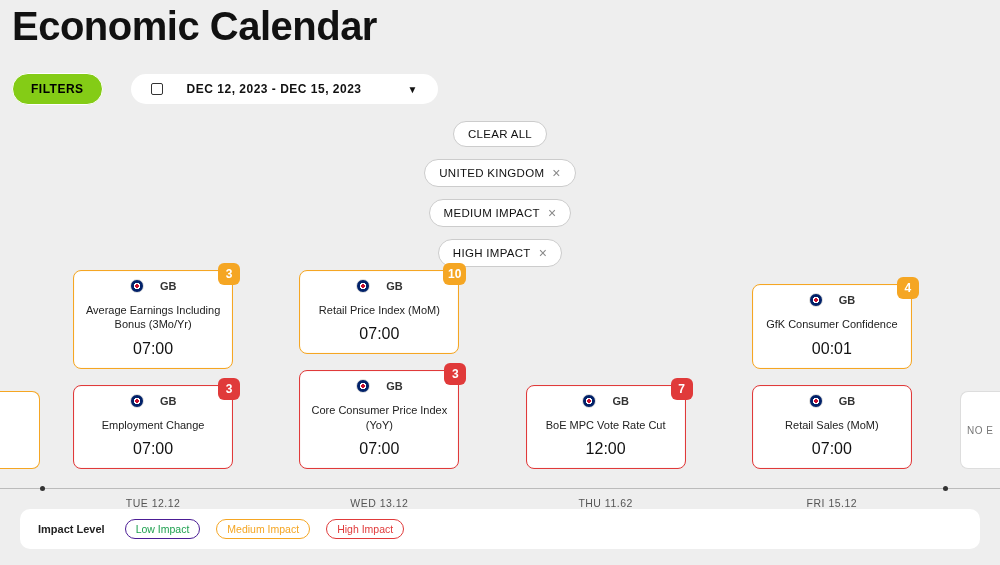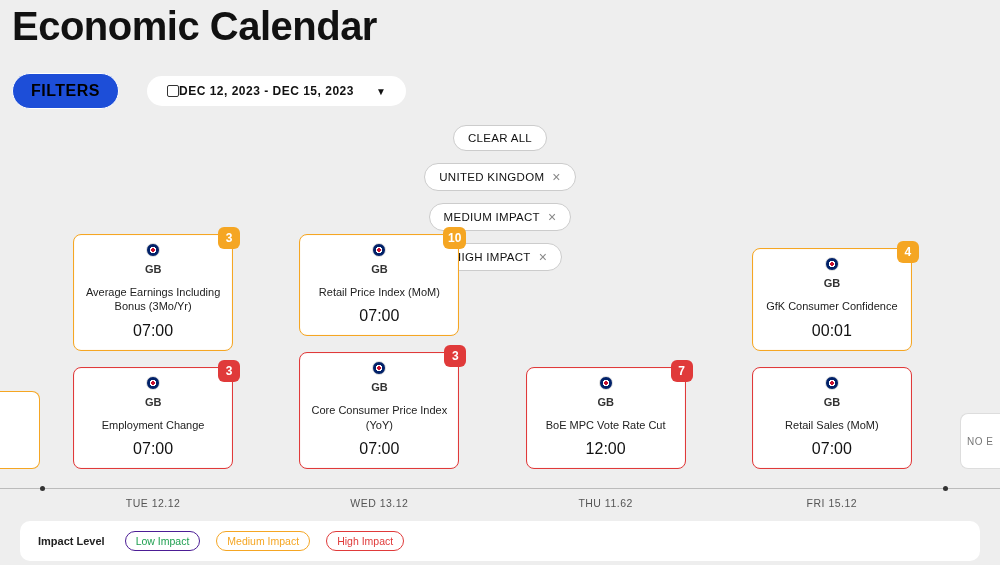--- a/index.html
+++ b/index.html
@@ -1,56 +1,56 @@
 <!DOCTYPE html>
 <html><head>
 <meta charset="utf-8">
 <style>
   * { box-sizing: border-box; margin: 0; padding: 0; }
   html, body { width: 1000px; height: 565px; overflow: hidden; font-family: Arial, Helvetica, sans-serif; background: #eee; color: #111; }
   .page { padding: 0 12px; position: relative; height: 100%; }
   h1 { font-size: 40px; font-weight: 700; letter-spacing: -0.5px; margin-top: 4px; }
 
   .controls-row { display: flex; align-items: center; gap: 28px; margin-top: 24px; }
-  .pill-btn { background: #1d4ed8; border: 1px solid #fff; border-radius: 999px; padding: 8px 18px; font-size: 16px; font-weight: 600; letter-spacing: 0.5px; cursor: pointer; }
-  .date-range { background: #fff; border-radius: 999px; padding: 8px 20px; display: flex; align-items: center; gap: 0; font-size: 12px; font-weight: 600; letter-spacing: 0.5px; cursor: pointer; }
+  .pill-btn { background: #84cc16; border: 1px solid #fff; border-radius: 999px; padding: 8px 18px; font-size: 12px; font-weight: 600; letter-spacing: 0.5px; cursor: pointer; }
+  .date-range { background: #fff; border-radius: 999px; padding: 8px 20px; display: flex; align-items: center; gap: 24px; font-size: 12px; font-weight: 600; letter-spacing: 0.5px; cursor: pointer; }
   .date-range .cal-icon { width: 12px; height: 12px; border: 1.5px solid #333; border-radius: 2px; position: relative; }
   .date-range .caret { margin-left: 22px; font-size: 10px; }
 
   .chips-row { display: flex; align-items: center; gap: 12px; margin-top: 16px; flex-direction: column; }
   .chip { background: #fff; border: 1px solid #ccc; border-radius: 999px; padding: 6px 14px; font-size: 11.5px; letter-spacing: 0.3px; display: inline-flex; align-items: center; gap: 8px; cursor: pointer; }
   .chip .x { color: #888; font-weight: 400; font-size: 14px; line-height: 1; cursor: pointer; }
   .chip.clear { font-weight: 400; }
 
   .timeline-wrap { position: absolute; left: 0; right: 0; bottom: 60px; top: 160px; }
   .columns { display: flex; height: calc(100% - 30px); position: relative; }
   .col { flex: 1; position: relative; min-width: 0; }
   .col-extra { width: 40px; flex: 0 0 40px; position: relative; }
 
   .events-stack { position: absolute; left: 0; right: 0; bottom: 10px; display: flex; flex-direction: column; gap: 16px; align-items: center; }
   .card { width: 160px; border-radius: 8px; background: #fff; padding: 8px 6px 10px 6px; position: relative; text-align: center; }
   .card.medium { border: 1px solid #f5a623; box-shadow: 0 0 0 0.5px rgba(245,166,35,0.1) inset; }
   .card.high   { border: 1px solid #e03a3a; box-shadow: 0 0 0 0.5px rgba(224,58,58,0.1) inset; }
   .badge { position: absolute; top: -8px; right: -8px; min-width: 22px; height: 22px; border-radius: 6px; color: #fff; font-size: 12px; font-weight: 700; display: flex; align-items: center; justify-content: center; padding: 0 5px; }
   .badge.medium { background: #f5a623; }
   .badge.high   { background: #e03a3a; }
-  .flag-row { display: flex; align-items: center; justify-content: center; gap: 6px; font-size: 11px; font-weight: 600; color: #333; flex-direction: column; }
+  .flag-row { display: flex; align-items: center; justify-content: center; gap: 16px; font-size: 11px; font-weight: 600; color: #333; }
   .flag { width: 14px; height: 14px; border-radius: 50%; background: radial-gradient(circle at center, #c8102e 20%, #fff 20% 40%, #012169 40% 100%); border: 1px solid #ddd; }
   .evt-title { font-size: 11px; color: #222; margin-top: 10px; line-height: 1.3; min-height: 14px; }
   .evt-time  { font-size: 16px; font-weight: 400; margin-top: 8px; }
 
   .ghost-card { position: absolute; bottom: 10px; width: 40px; height: 78px; border-radius: 0 8px 8px 0; background: #fff; border: 1px solid #f5a623; border-left: none; }
-  .ghost-right { position: absolute; bottom: 10px; right: 0; width: 40px; height: 56px; border-radius: 8px 0 0 8px; background: #fff; border: 1px solid #ddd; border-right: none; display:flex; align-items:center; justify-content:flex-start; font-size:10px; color:#777; padding-left:6px; letter-spacing:0.5px;}
+  .ghost-right { position: absolute; bottom: 10px; right: 0; width: 40px; height: 78px; border-radius: 8px 0 0 8px; background: #fff; border: 1px solid #ddd; border-right: none; display:flex; align-items:center; justify-content:flex-start; font-size:10px; color:#777; padding-left:6px; letter-spacing:0.5px;}
 
   .axis { position: absolute; left: 0; right: 0; bottom: 20px; height: 1px; background: #bbb; }
   .axis-labels { position: absolute; left: 0; right: 0; bottom: 0; display: flex; }
   .axis-label { flex: 1; text-align: center; font-size: 10.5px; color: #555; letter-spacing: 0.5px; }
   .axis-dot { position: absolute; bottom: 18px; width: 5px; height: 5px; background: #333; border-radius: 50%; }
 
-  .legend-bar { position: absolute; left: 20px; right: 20px; bottom: 8px; background: #fff; border-radius: 10px; padding: 10px 18px; display: flex; align-items: center; gap: 16px; font-size: 11px; }
+  .legend-bar { position: absolute; left: 20px; right: 20px; bottom: 20px; background: #fff; border-radius: 10px; padding: 10px 18px; display: flex; align-items: center; gap: 16px; font-size: 11px; }
   .legend-label { font-weight: 600; color: #222; margin-right: 4px; }
   .legend-pill { border-radius: 999px; padding: 3px 10px; font-size: 10.5px; }
   .legend-pill.low    { border: 1px solid #4c1d95; color: #1fa050; }
   .legend-pill.medium { border: 1px solid #f5a623; color: #f5a623; }
   .legend-pill.high   { border: 1px solid #e03a3a; color: #e03a3a; }
 </style>
 </head>
 <body>
 
 <div class="page">

